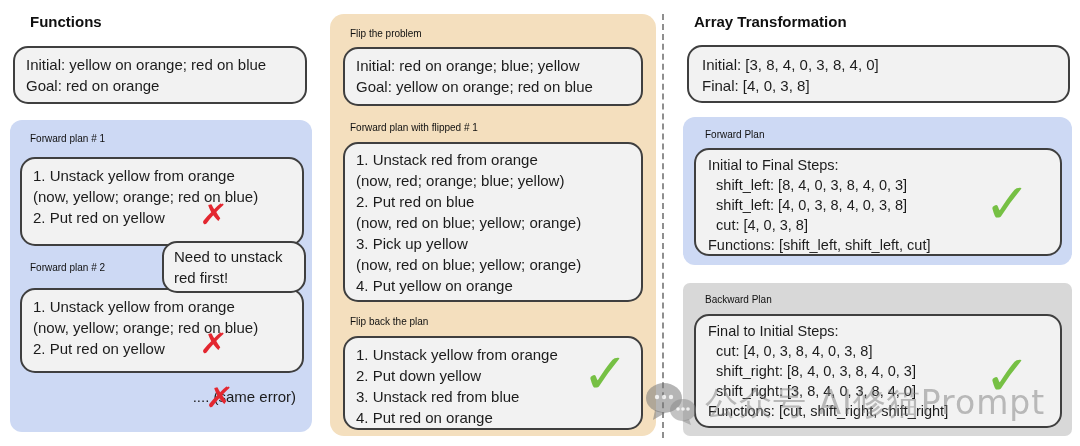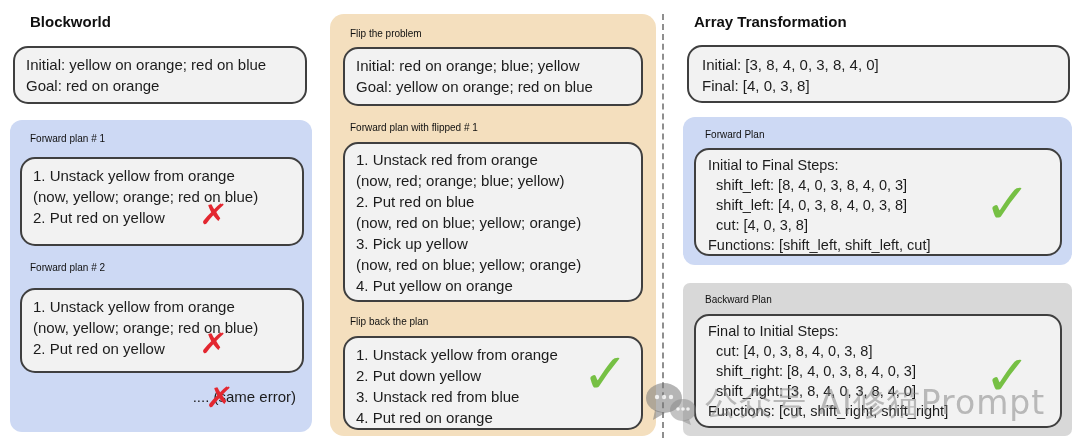--- a/index.html
+++ b/index.html
@@ -68,41 +68,44 @@
   .watermark { position:absolute; left:645px; top:381px; display:flex; align-items:center; gap:8px;
                z-index:6; pointer-events:none; }
   .watermark-text { font-size:33px; color:rgba(125,125,125,0.50); white-space:nowrap; letter-spacing:1px;
                     font-family:"DejaVu Sans", sans-serif; }
 </style>
 </head>
 <body>
 
 <div class="canvas">
 
-  <h3 class="title" id="bw-title">Blockworld</h3>
+  <h3 class="title" id="bw-title">Functions</h3>
 
   <div class="box pad" id="bw-problem">
     <div>
         <div class="line">Initial: yellow on orange; red on blue</div>
         <div class="line">Goal: red on orange</div>
       </div>
   </div>
 
   <div class="panel" id="bw-panel">
     <div class="panel-heading" id="bw-p1-head">Forward plan # 1</div>
 
     <div class="box pad" id="bw-p1-box">
       <div>
           <div class="line">1. Unstack yellow from orange</div>
           <div class="line">(now, yellow; orange; red on blue)</div>
           <div class="line">2. Put red on yellow</div>
         </div>
       <span class="xmark" id="bw-x1">✗</span>
     </div>
 
+    <div class="box" id="bw-callout">
+      <span class="line">Need to unstack red first!</span>
+    </div>
 
     <div class="panel-heading" id="bw-p2-head">Forward plan # 2</div>
 
     <div class="box pad" id="bw-p2-box">
       <div>
           <div class="line">1. Unstack yellow from orange</div>
           <div class="line">(now, yellow; orange; red on blue)</div>
           <div class="line">2. Put red on yellow</div>
         </div>
       <span class="xmark" id="bw-x2">✗</span>

